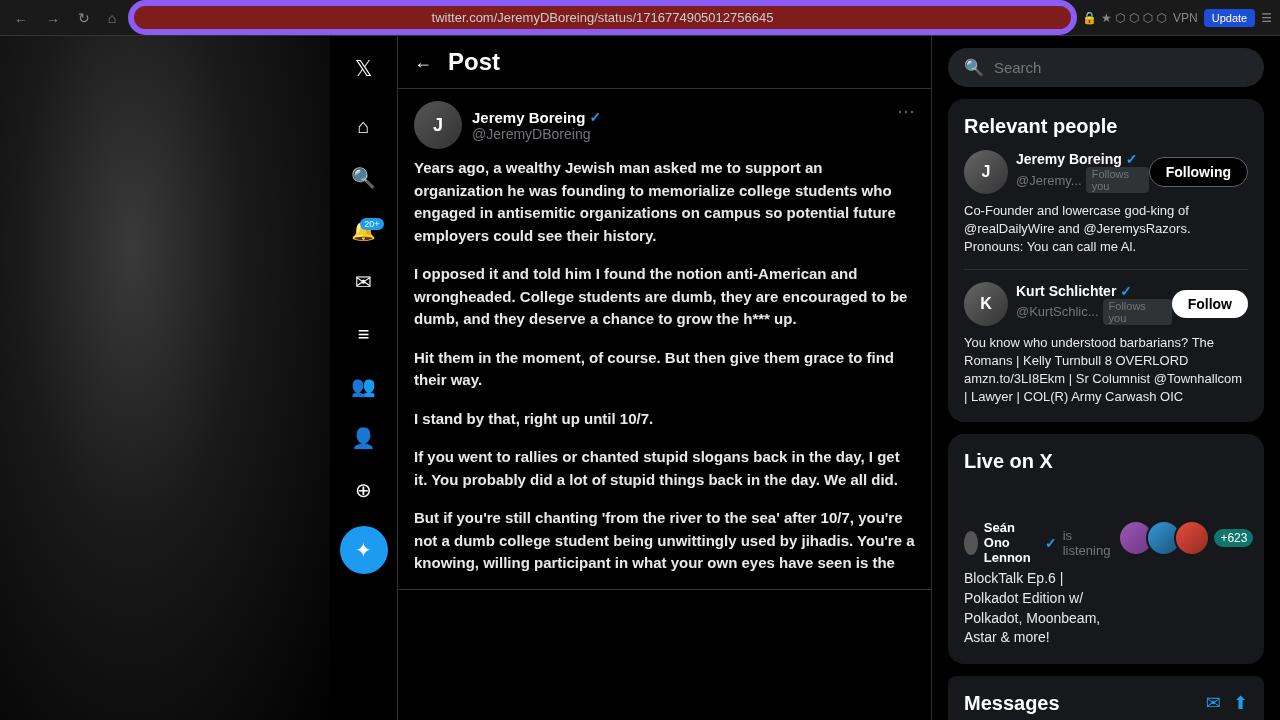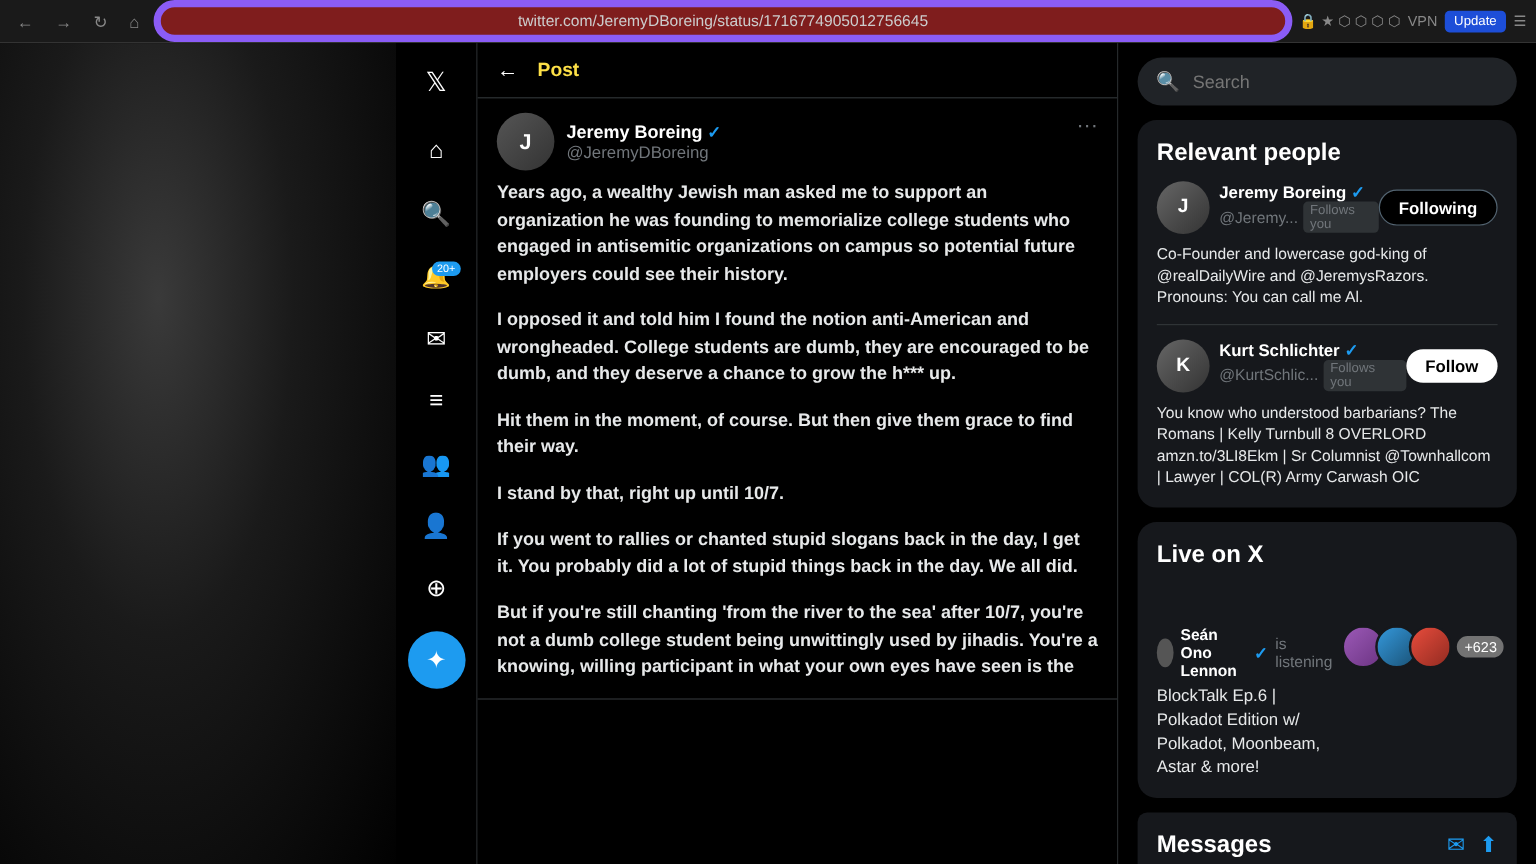--- a/index.html
+++ b/index.html
@@ -156,22 +156,22 @@
       gap: 16px;
     }
     .back-btn {
       color: white;
       font-size: 18px;
       cursor: pointer;
       background: none;
       border: none;
     }
     .post-title {
-      color: #fde047;
-      font-size: 16px;
+      color: #ffffff;
+      font-size: 24px;
       font-weight: 700;
     }
 
     .tweet-container {
       padding: 12px 16px;
       border-bottom: 1px solid #2f3336;
     }
     .tweet-author-row {
       display: flex;
       align-items: flex-start;
@@ -401,21 +401,21 @@
     .live-av {
       width: 36px;
       height: 36px;
       border-radius: 50%;
       background: linear-gradient(135deg, #888, #444);
       border: 2px solid #16181c;
       margin-left: -8px;
     }
     .live-av:first-child { margin-left: 0; }
     .live-count {
-      background: #737373;
+      background: #0f766e;
       color: white;
       font-size: 12px;
       padding: 2px 6px;
       border-radius: 10px;
       margin-left: 4px;
     }
 
     
     .messages-box {
       background: #16181c;

